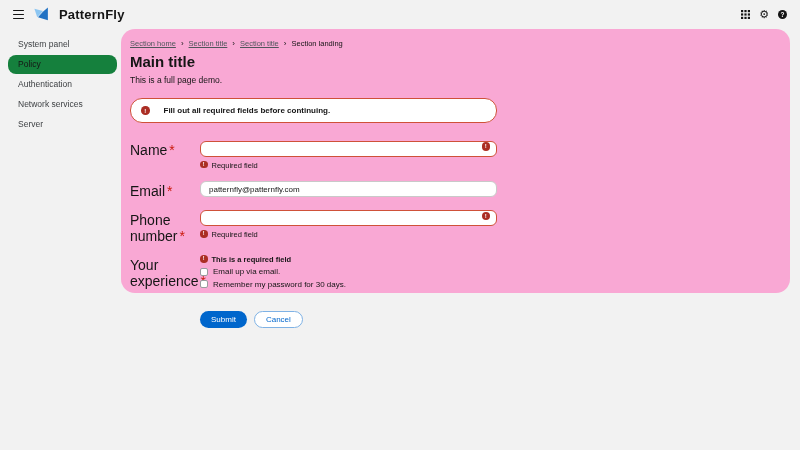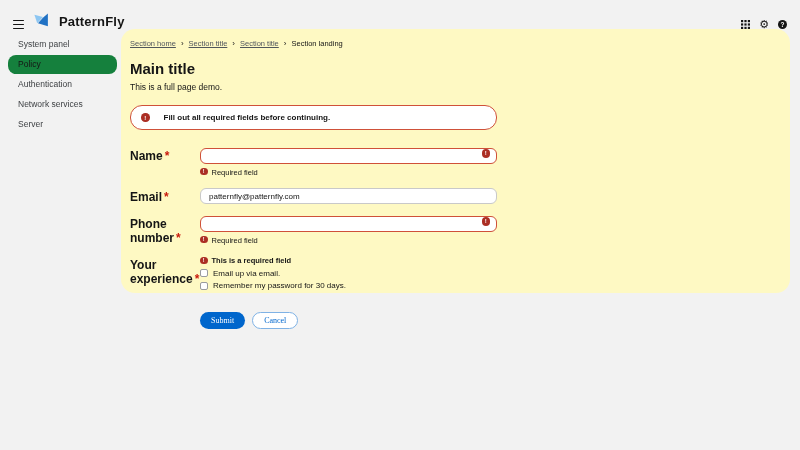--- a/index.html
+++ b/index.html
@@ -6,21 +6,21 @@
   html,body { width:800px; height:450px; }
   body {
     font-family:"Liberation Sans", sans-serif;
     background:#f2f2f2;
     color:#151515;
     position:relative;
     overflow:hidden;
   }
 
   
-  .masthead { height:29px; display:flex; align-items:flex-end; padding:0 13px; gap:9px; }
+  .masthead { height:29px; display:flex; align-items:center; padding:0 13px; gap:9px; }
   .hamburger { width:11px; display:flex; flex-direction:column; gap:2.5px; cursor:pointer; }
   .hamburger i { display:block; height:1.5px; background:#151515; border-radius:1px; }
   .logo-mark { width:17px; height:17px; display:block; }
   .brand { font-size:13px; font-weight:700; letter-spacing:.2px; }
   .mast-right { margin-left:auto; display:flex; align-items:center; gap:9px; }
   .grid-icon { width:9px; height:9px; display:block; }
   .gear-icon { font-size:11px; line-height:9px; color:#151515; cursor:pointer; }
   .help-icon {
     width:9px; height:9px; border-radius:50%; background:#151515; color:#fff;
     font-size:6.5px; font-weight:700; display:flex; align-items:center; justify-content:center;
@@ -31,47 +31,47 @@
   .sidebar { position:absolute; left:0; top:29px; bottom:0; width:121px; padding:6px 4px 0 8px; }
   .nav-item {
     font-size:8.5px; color:#3c3f42; padding:5px 10px; border-radius:8px;
     margin-bottom:1px; cursor:pointer; line-height:9px;
   }
   .nav-item.active { background:#15803d; color:#151515; }
 
   
   .panel {
     position:absolute; left:121px; top:29px; width:669px; height:264px;
-    background:#fef9c3; border-radius:14px; padding:8px 9px;
+    background:#f9a8d4; border-radius:14px; padding:8px 9px;
   }
 
   .breadcrumb { display:flex; align-items:center; gap:5px; font-size:7.5px; margin-top:2px; }
   .crumb-link { color:#50565c; text-decoration:underline; cursor:pointer; }
   .crumb-sep { font-size:8px; color:#151515; line-height:7px; }
   .crumb-current { color:#151515; }
 
-  .page-title { font-size:15px; font-weight:700; margin-top:12px; }
+  .page-title { font-size:15px; font-weight:700; margin-top:5px; }
   .page-subtitle { font-size:8.5px; margin-top:5px; color:#151515; }
 
   
   .alert {
     width:367px; margin-top:13px; border:1.5px solid #cf5139; border-radius:12px;
     padding:7px 10px; display:flex; align-items:center; gap:14px; background:#fff;
   }
   .circle-excl {
     flex:none; width:8.5px; height:8.5px; border-radius:50%; background:#ab2e24; color:#fff;
     font-size:6px; font-weight:700; display:flex; align-items:center; justify-content:center;
     line-height:1;
   }
   .alert-text { font-size:8px; font-weight:700; }
 
   
   .form { margin-top:14px; width:376px; }
   .row { display:flex; margin-bottom:8px; }
-  .row-label { width:70px; flex:none; font-size:12px; font-weight:700; padding-top:5px; }
+  .row-label { width:70px; flex:none; font-size:14px; font-weight:400; padding-top:5px; }
   .req { color:#c9190b; margin-left:2px; }
   .field { width:297px; position:relative; }
   .text-input {
     width:100%; height:16px; border:1px solid #c9c9c9; border-radius:6px;
     font-size:8px; padding:0 8px; color:#151515; background:#fff; outline:none;
     font-family:"Liberation Sans", sans-serif;
   }
   .field.error .text-input { border:1.5px solid #cf5139; padding-right:20px; }
   .input-status { position:absolute; right:7px; top:5px; }
   .helper { display:flex; align-items:flex-start; gap:4px; margin-top:4px; font-size:7.5px; }
@@ -80,21 +80,21 @@
   .group { display:flex; flex-direction:column; gap:3.5px; padding-top:3px; }
   .error-line { display:flex; align-items:center; gap:4px; font-size:7.5px; font-weight:700; }
   .check-line { display:flex; align-items:center; gap:5px; font-size:8px; cursor:pointer; }
   .checkbox { flex:none; width:8px; height:8px; border:1px solid #999b9e; border-radius:2px; background:#fff; }
 
   
   .actions { display:flex; gap:7px; margin-top:22px; padding-left:70px; }
   .btn {
     border-radius:999px; font-size:8px; height:17px; padding:0 11px;
     display:inline-flex; align-items:center; cursor:pointer;
-    font-family:Liberation Serif, serif;
+    font-family:Liberation Sans, sans-serif;
   }
   .btn-primary { background:#0066cc; color:#fff; border:none; }
   .btn-secondary { background:#fff; color:#0066cc; border:1px solid #7fb2e5; }
 </style>
 </head>
 <body>
 
 <header class="masthead">
   <span class="hamburger">
       <i></i>

